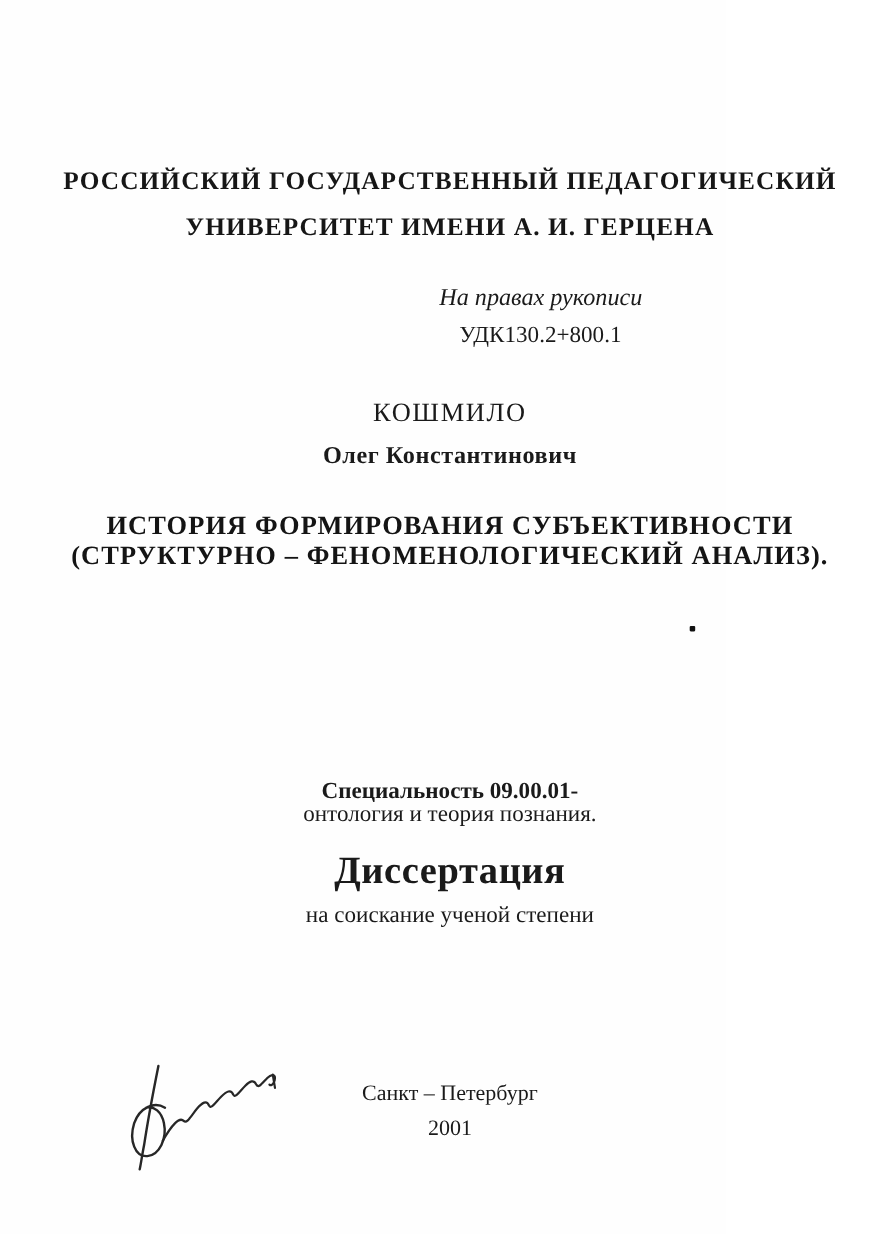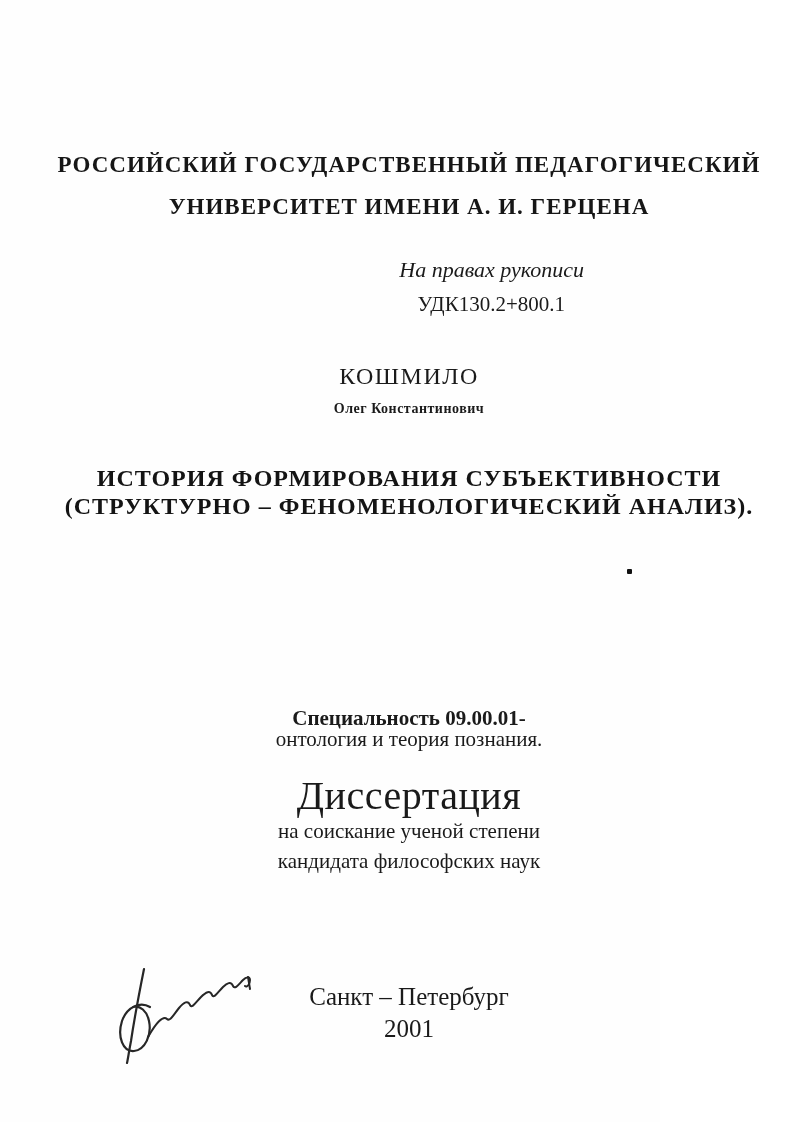--- a/index.html
+++ b/index.html
@@ -51,46 +51,46 @@
     font-size: 21px;
     white-space: nowrap;
   }
   .surname {
     font-weight: normal;
     font-size: 24px;
     letter-spacing: 1.5px;
   }
   .given-names {
     font-weight: bold;
-    font-size: 14px;
+    font-size: 22px;
     letter-spacing: 0.5px;
   }
   .title-line {
     font-weight: bold;
     font-size: 24px;
     letter-spacing: 1px;
     color: #141414;
   }
   .spec-bold {
     font-weight: bold;
     font-size: 21px;
   }
   .spec-plain {
     font-size: 21px;
   }
   .thesis-heading {
-    font-weight: normal;
-    font-size: 40px;
+    font-weight: bold;
+    font-size: 35px;
     letter-spacing: 0.5px;
   }
   .thesis-line {
     font-size: 21px;
   }
   .imprint-line {
-    font-size: 25px;
+    font-size: 20px;
   }
   .speck {
     position: absolute;
     left: 627px;
     top: 569px;
     width: 5px;
     height: 5px;
     background: #111111;
     border-radius: 1px;
   }
@@ -120,21 +120,20 @@
   <div class="cline title-line" style="top: 465px;">ИСТОРИЯ ФОРМИРОВАНИЯ СУБЪЕКТИВНОСТИ</div>
   <div class="cline title-line" style="top: 493px;">(СТРУКТУРНО – ФЕНОМЕНОЛОГИЧЕСКИЙ АНАЛИЗ).</div>
 
   <div class="speck"></div>
 
   <div class="cline spec-bold" style="top: 706px;">Специальность 09.00.01-</div>
   <div class="cline spec-plain" style="top: 727px;">онтология и теория познания.</div>
 
   <div class="cline thesis-heading" style="top: 772px;">Диссертация</div>
   <div class="cline thesis-line" style="top: 819px;">на соискание ученой степени</div>
-  <div class="cline thesis-line" style="top: 849px;">кандидата философских наук</div>
 
   <div class="signature-box">
     <svg width="160" height="102" viewBox="0 0 160 102" fill="none" xmlns="http://www.w3.org/2000/svg">
 
       <path d="M 44 6 C 40 26 34 58 31 78 C 29 88 28 96 27 100" stroke="#272727" stroke-width="2.2" stroke-linecap="round"></path>
 
       <path d="M 50 44 C 40 38 27 44 22 58 C 17 74 23 89 34 88 C 45 87 52 72 49 58 C 47 48 40 42 33 44" stroke="#272727" stroke-width="2.2" stroke-linecap="round"></path>
 
       <path d="M 48 74 C 56 60 63 52 67 56 C 70 59 74 51 79 45 C 84 39 88 37 90 42 C 92 46 96 39 101 34 C 106 29 110 27 112 32 C 114 36 118 29 123 24 C 127 20 131 18 133 23 C 135 27 139 21 143 17 C 146 14 150 13 150 17 C 150 21 147 25 145 23" stroke="#272727" stroke-width="2" stroke-linecap="round"></path>
 

